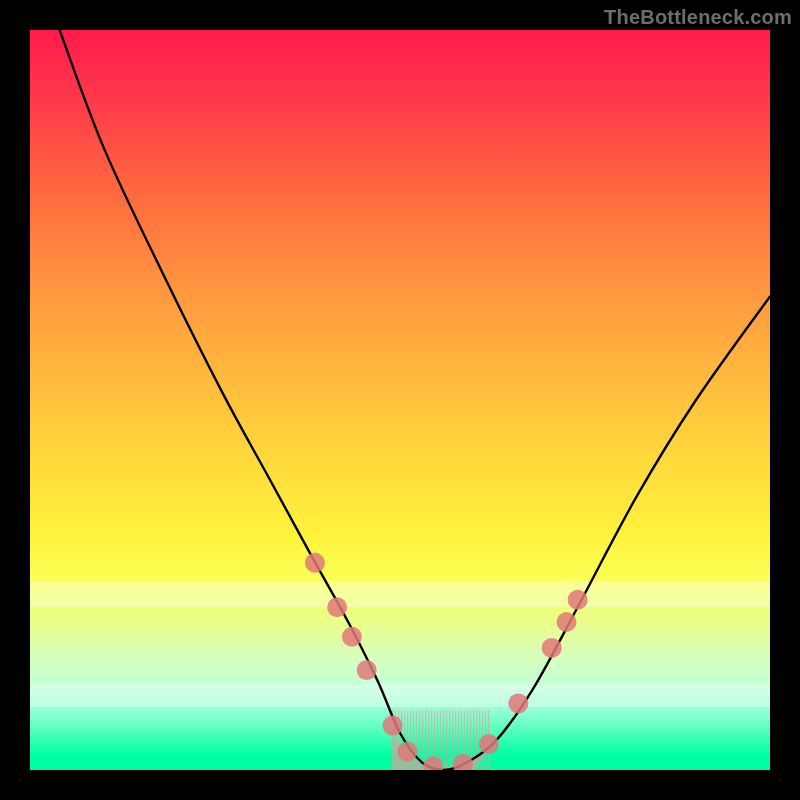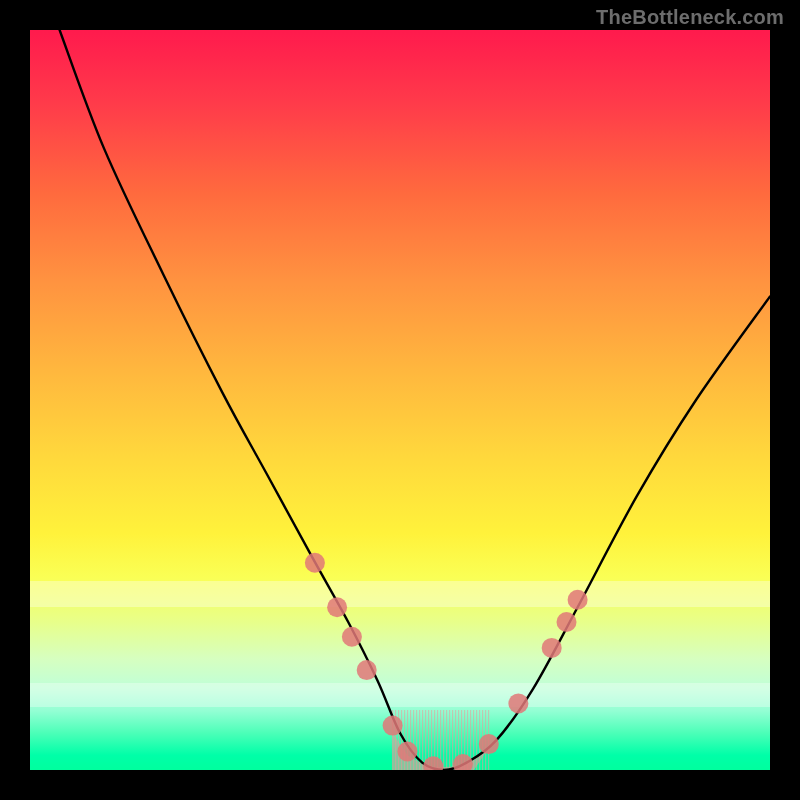--- a/index.html
+++ b/index.html
@@ -39,21 +39,21 @@
     position: absolute;
     left: 0;
     width: 100%;
     background: rgba(255,255,255,0.35);
   }
   .band.top   { top: 74.5%; height: 3.5%; }
   .band.bot   { top: 88.2%; height: 3.3%; background: rgba(255,255,255,0.32);}
   .watermark {
     position: absolute;
     top: 6px;
-    right: 16px;
+    right: 8px;
     color: #6d6d6d;
     font-size: 20px;
     font-weight: 600;
     letter-spacing: 0.2px;
   }
   svg.plot {
     position: absolute;
     left: 30px;
     top: 30px;
     width: 740px;

